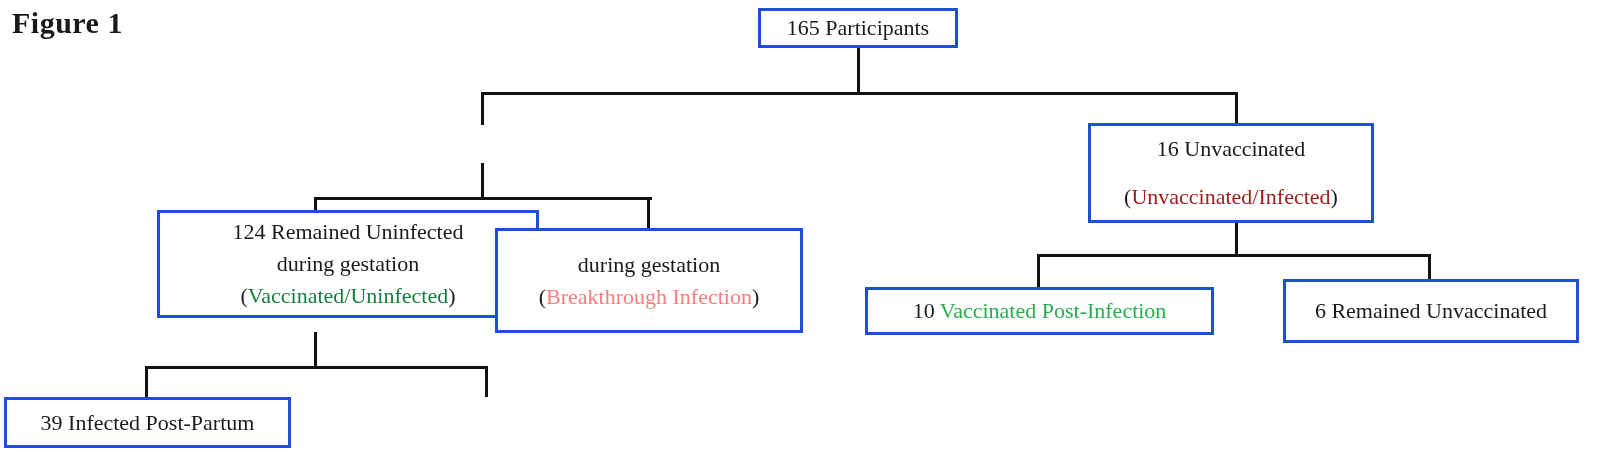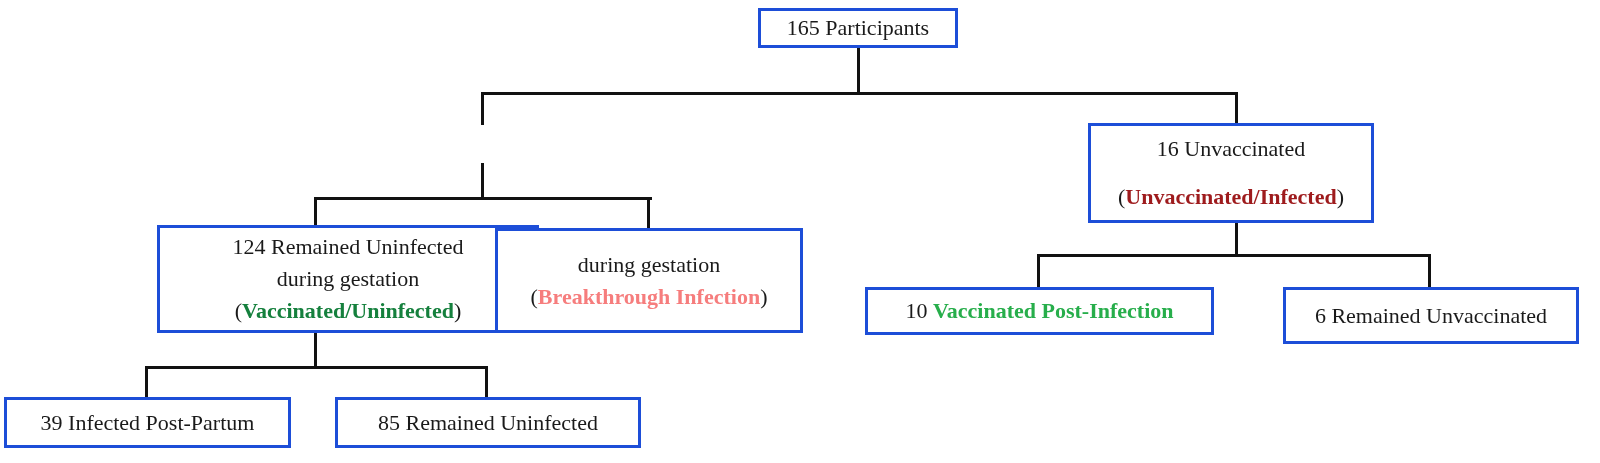--- a/index.html
+++ b/index.html
@@ -27,37 +27,38 @@
     background: #ffffff;
     display: flex;
     flex-direction: column;
     align-items: center;
     justify-content: center;
     text-align: center;
     font-size: 22px;
     line-height: 32px;
   }
   .node .ln { white-space: nowrap; }
-  .hl { font-weight: bold; }
+  .hl { font-weight: normal; }
   .hl-darkred { color: #9E1B1D; }
   .hl-blue    { color: #15803d; }
   .hl-salmon  { color: #F67D7D; }
   .hl-green   { color: #27AE4B; }
   .edge {
     position: absolute;
     background: #111111;
   }
   .edge.h { height: 3px; }
   .edge.v { width: 3px; }
 </style>
 </head>
 <body>
 
 <div class="canvas">
 
+  <div class="fig-label">Figure 1</div>
 
   <div class="edge v" style="left:857px; top:47px;  height:46px;"></div>
   <div class="edge h" style="left:481px; top:92px;  width:757px;"></div>
   <div class="edge v" style="left:481px; top:92px;  height:33px;"></div>
   <div class="edge v" style="left:1235px;top:92px;  height:31px;"></div>
 
   <div class="edge v" style="left:481px; top:163px; height:35px;"></div>
   <div class="edge h" style="left:314px; top:197px; width:338px;"></div>
   <div class="edge v" style="left:314px; top:197px; height:28px;"></div>
   <div class="edge v" style="left:647px; top:197px; height:31px;"></div>
@@ -75,40 +76,37 @@
   <div class="node" style="left:758px; top:8px; width:200px; height:40px;">
     <div class="ln">165 Participants</div>
   </div>
 
 
   <div class="node" style="left:1088px; top:123px; width:286px; height:100px;gap:16px;">
     <div class="ln">16 Unvaccinated</div>
     <div class="ln"><span>(</span><span class="hl hl-darkred">Unvaccinated/Infected</span><span>)</span></div>
   </div>
 
-  <div class="node" style="left:157px; top:225px; width:382px; height:108px;align-items:center;">
+  <div class="node" style="left:157px; top:210px; width:382px; height:108px;align-items:center;">
     <div class="ln">124 Remained Uninfected</div>
     <div class="ln">during gestation</div>
     <div class="ln"><span>(</span><span class="hl hl-blue">Vaccinated/Uninfected</span><span>)</span></div>
   </div>
 
   <div class="node" style="left:495px; top:228px; width:308px; height:105px;">
     <div class="ln">during gestation</div>
     <div class="ln"><span>(</span><span class="hl hl-salmon">Breakthrough Infection</span><span>)</span></div>
   </div>
 
   <div class="node" style="left:865px; top:287px; width:349px; height:48px;">
     <div class="ln"><span>10 </span><span class="hl hl-green">Vaccinated Post-Infection</span></div>
   </div>
 
-  <div class="node" style="left:1283px; top:287px; width:296px; height:57px;">
+  <div class="node" style="left:1283px; top:279px; width:296px; height:64px;">
     <div class="ln">6 Remained Unvaccinated</div>
   </div>
 
   <div class="node" style="left:4px; top:397px; width:287px; height:51px;">
     <div class="ln">39 Infected Post-Partum</div>
   </div>
 
-  <div class="node" style="left:335px; top:397px; width:306px; height:51px;">
-    <div class="ln">85 Remained Uninfected</div>
-  </div>
 
 </div>
 
 </body></html>

